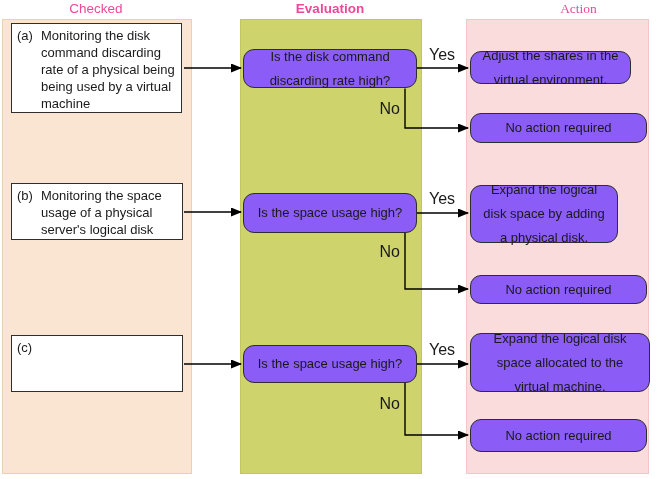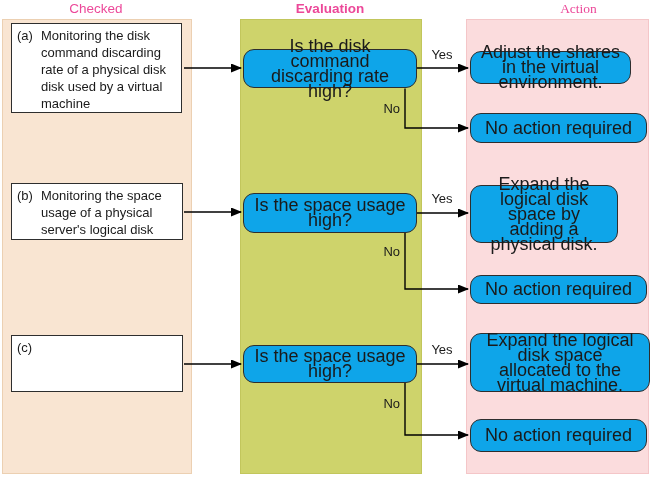--- a/index.html
+++ b/index.html
@@ -16,25 +16,25 @@
     text-align:center;color:#ec4899;
   }
   .cbox{
     position:absolute;background:#ffffff;border:1.6px solid #2e2e2e;
     font-size:13px;line-height:17px;display:flex;align-items:flex-start;
     padding:3px 4px 3px 5px;box-sizing:border-box;
   }
   .cbox .itm-label{flex:0 0 24px;}
   .cbox .itm-text{flex:1 1 auto;}
   .rbox{
-    position:absolute;background:#0ea5e9;border:1.4px solid #2e2e2e;border-radius:11px;
-    font-size:18px;line-height:15px;display:flex;align-items:center;justify-content:center;
+    position:absolute;background:#8b5cf6;border:1.4px solid #2e2e2e;border-radius:11px;
+    font-size:13px;line-height:24px;display:flex;align-items:center;justify-content:center;
     text-align:center;padding:2px 8px;box-sizing:border-box;
   }
-  .lbl{position:absolute;font-size:13px;line-height:15px;}
+  .lbl{position:absolute;font-size:16px;line-height:15px;}
   .lbl.yes{width:36px;text-align:center;}
   .lbl.no{width:32px;text-align:right;}
   svg.wires{position:absolute;left:0;top:0;pointer-events:none;}
 </style>
 </head>
 <body>
 
 <div id="stage">
 
   <div class="band checked" style="background: rgb(249, 229, 210);"></div>
@@ -62,21 +62,21 @@
       <polyline points="405,233 405,289 468,289" marker-end="url(#arrow)"></polyline>
 
       <line x1="184" y1="364" x2="241" y2="364" marker-end="url(#arrow)"></line>
       <line x1="417" y1="364" x2="468" y2="364" marker-end="url(#arrow)"></line>
       <polyline points="405,383 405,435 468,435" marker-end="url(#arrow)"></polyline>
     </g>
   </svg>
 
   <div class="cbox" style="left:11px;top:23px;width:171px;height:90px;">
     <span class="itm-label">(a)</span>
-    <span class="itm-text">Monitoring the disk command discarding rate of a physical disk disk used by a virtual machine</span>
+    <span class="itm-text">Monitoring the disk command discarding rate of a physical being being used by a virtual machine</span>
   </div>
   <div class="rbox" style="left:243px;top:49px;width:174px;height:39px;">
     <span>Is the disk command discarding rate high?</span>
   </div>
   <div class="lbl yes" style="left:424px;top:47px;">Yes</div>
   <div class="lbl no" style="left:368px;top:101px;">No</div>
   <div class="rbox" style="left:470px;top:51px;width:161px;height:33px;">
     <span>Adjust the shares in the virtual environment.</span>
   </div>
   <div class="rbox" style="left:470px;top:113px;width:177px;height:30px;">

